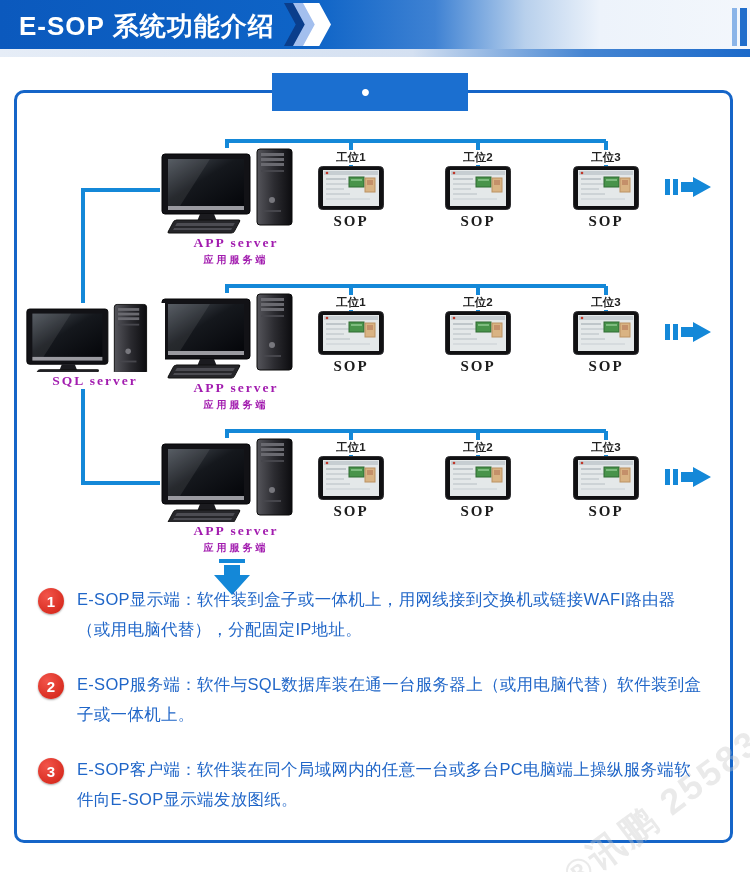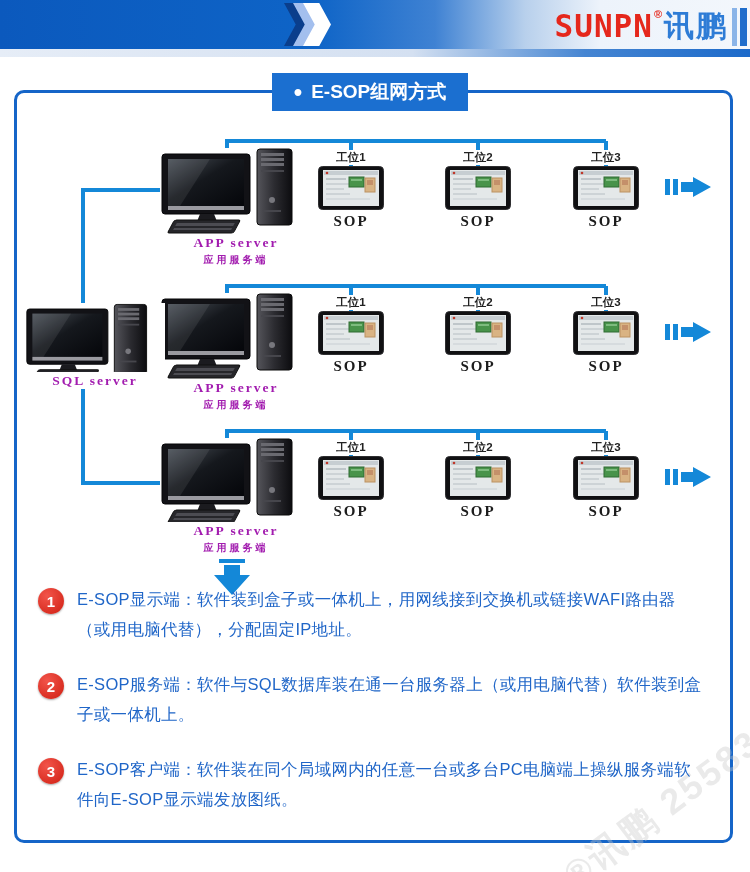--- a/index.html
+++ b/index.html
@@ -114,39 +114,34 @@
         <rect x="31" y="11" width="15" height="10" fill="#48934a" stroke="#2f6b33"></rect>
         <rect x="33" y="13" width="11" height="2" fill="#7dbb7e"></rect>
         <rect x="47" y="12" width="10" height="14" fill="#d9b383" stroke="#bb9263"></rect>
         <rect x="49" y="14" width="6" height="5" fill="#c4906a"></rect>
       </symbol>
     </defs>
   </svg>
 
   <div class="header-bar"></div>
   <div class="header-strip"></div>
+  <div class="header-title">E-SOP 系统功能介绍</div>
   <div class="chevrons">
     <span class="chev c1"></span>
       <span class="chev c2"></span>
       <span class="chev c3"></span>
   </div>
-  <div class="logo">
-    <span class="logo-en">SUNPN</span>
-    <span class="logo-reg">®</span>
-    <span class="logo-cn">讯鹏</span>
-  </div>
   <div class="logo-bars">
       <span class="b1"></span>
       <span class="b2"></span>
     </div>
 
   <div class="main-box"></div>
   <div class="badge">
     <span class="dot">•</span>
-    <span>E-SOP组网方式</span>
   </div>
 
   <svg class="netsvg" width="750" height="872" viewBox="0 0 750 872">
     <g stroke="#1488d8" stroke-width="4" fill="none">
 
       <path d="M230,190 H83 V483 H230"></path>
 
       <path d="M83,341 H230"></path>
 
       <path d="M227,141 H606 M227,139 V162 M351,141 V174 M478,141 V174 M606,141 V174"></path>

